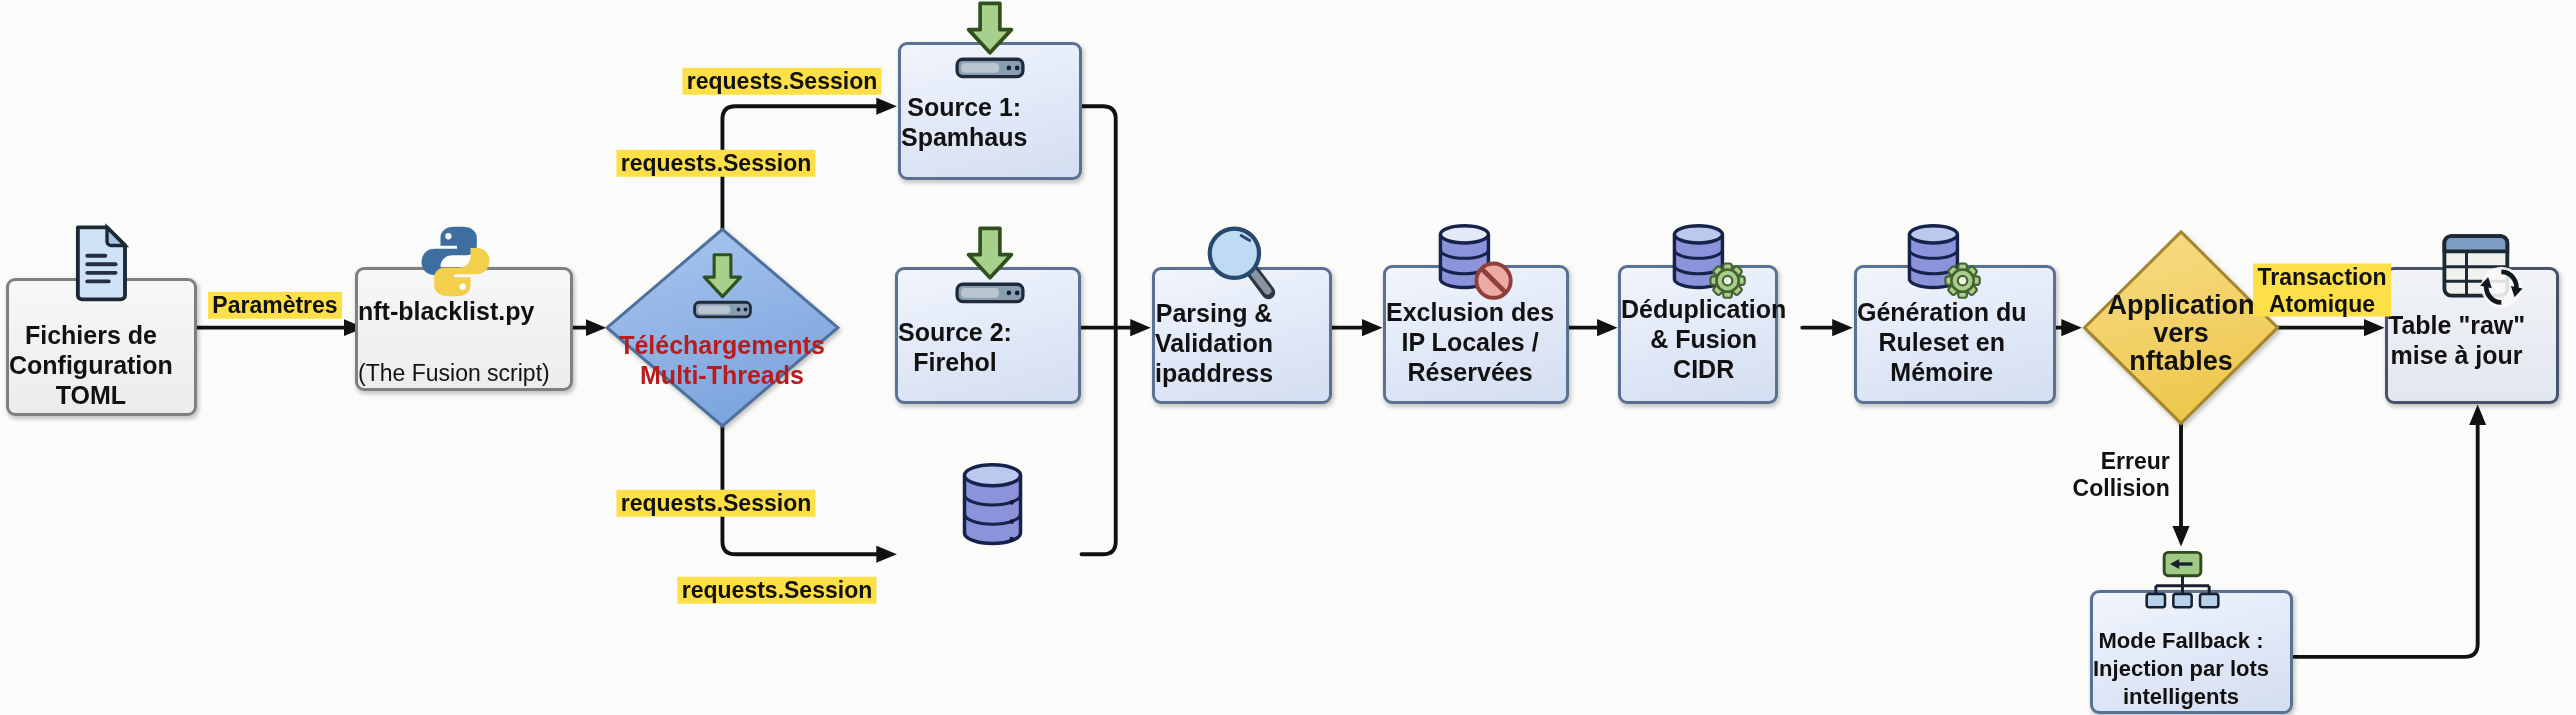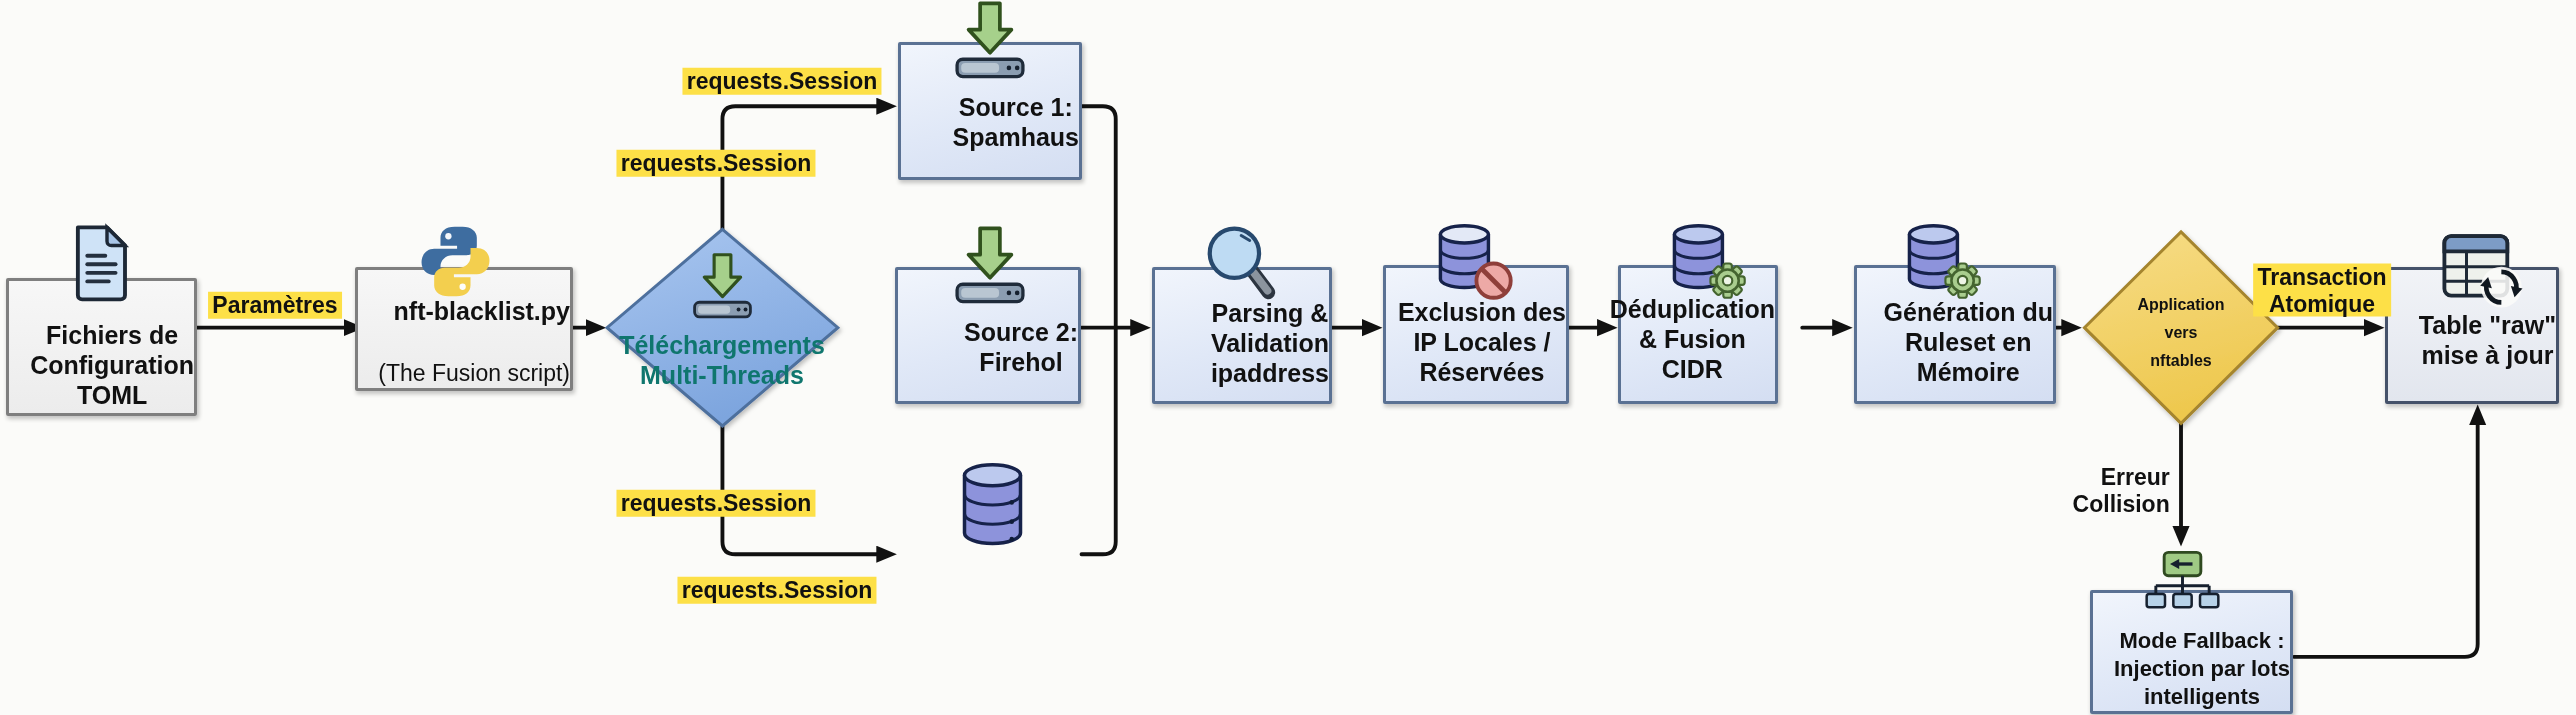--- a/index.html
+++ b/index.html
@@ -5,23 +5,23 @@
   html,body{margin:0;padding:0;background:#fbfbf9;}
   #stage{
     position:relative;width:2576px;height:716px;overflow:hidden;
     background:#fbfbf9;
     font-family:"Liberation Sans","DejaVu Sans",sans-serif;
     color:#111;
   }
   #wires{position:absolute;left:0;top:0;z-index:1;}
   .box{
     position:absolute;z-index:2;box-sizing:border-box;
-    border:3px solid #5a7193;border-radius:2px;
+    border:3px solid #5a7193;border-radius:9px;
     background:linear-gradient(165deg,#f1f5fc 0%,#e0e8f7 55%,#d4def2 100%);
-    display:flex;flex-direction:column;align-items:flex-end;justify-content:center;
+    display:flex;flex-direction:column;align-items:flex-start;justify-content:center;
     text-align:center;font-weight:bold;font-size:25px;line-height:30px;
     box-shadow:1.7px 2.6px 4.3px rgba(0,0,0,0.22);
   }
   .box.gray{
     border-color:#7f7f7f;
     background:linear-gradient(180deg,#f7f7f7 0%,#ececec 100%);
   }
   .box.table{
     border-color:#45526a;
     background:linear-gradient(180deg,#f1f3f7 0%,#e2e6ee 100%);
@@ -30,21 +30,21 @@
   .sub{font-weight:normal;font-size:23px;line-height:30px;}
   .dlbl{
     position:absolute;z-index:2;text-align:center;font-weight:bold;
     white-space:pre-line;line-height:30px;
   }
   .elabel{
     position:absolute;z-index:4;font-weight:bold;font-size:23px;line-height:26.5px;
     white-space:pre-line;transform:translate(-50%,-50%);
     background:#fde047;padding:0 4.3px;text-align:center;
   }
-  .elabel.ra{transform:none;text-align:right;background:none;margin-top:16px;}
+  .elabel.ra{transform:none;text-align:right;background:none;}
   .icon{position:absolute;z-index:3;}
 </style>
 </head>
 <body>
 
 <div id="stage">
 
   <svg id="wires" width="2576" height="716" viewBox="0 0 3013 837">
     <defs>
       <marker id="ah" markerWidth="26" markerHeight="22" refX="1" refY="10" orient="auto" markerUnits="userSpaceOnUse">
@@ -88,21 +88,21 @@
     <div class="lbl">Fichiers de
 Configuration
 TOML</div>
   </div>
 
   <div class="box gray" style="left:355px;top:267px;width:218px;height:124px;padding-top:26px;gap:32px;">
     <div class="lbl">nft-blacklist.py</div>
     <div class="sub">(The Fusion script)</div>
   </div>
 
-  <div class="dlbl" style="left:598px;top:330px;width:248px;font-size:25px;color:#0f766e;">Téléchargements
+  <div class="dlbl" style="left:598px;top:330px;width:248px;font-size:25px;color:#b91c1c;">Téléchargements
 Multi-Threads</div>
 
   <div class="box" style="left:898px;top:42px;width:184px;height:138px;padding-top:22px;">
     <div class="lbl">Source 1:
 Spamhaus</div>
   </div>
 
   <div class="box" style="left:895px;top:267px;width:186px;height:137px;padding-top:22px;">
     <div class="lbl">Source 2:
 Firehol</div>
@@ -125,21 +125,21 @@
     <div class="lbl">Déduplication
 &amp; Fusion CIDR</div>
   </div>
 
   <div class="box" style="left:1854px;top:265px;width:202px;height:139px;padding-top:15.4px;">
     <div class="lbl">Génération du
 Ruleset en
 Mémoire</div>
   </div>
 
-  <div class="dlbl" style="left:2087px;top:291px;width:188px;font-size:16px;line-height:28px;">Application
+  <div class="dlbl" style="left:2087px;top:291px;width:188px;font-size:27px;line-height:28px;">Application
 vers
 nftables</div>
 
   <div class="box table" style="left:2385px;top:267px;width:174px;height:137px;padding-top:8.5px;">
     <div class="lbl">Table "raw"
 mise à jour</div>
   </div>
 
   <div class="box" style="left:2090px;top:590px;width:203px;height:124px;padding-top:34px;font-size:22px;line-height:28px;">
     <div class="lbl">Mode Fallback :

